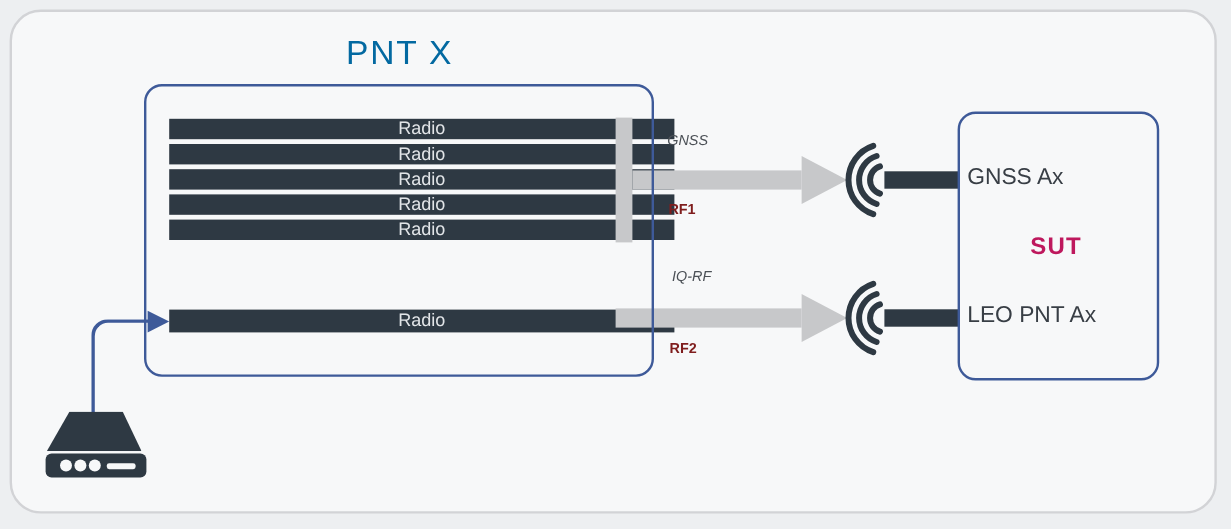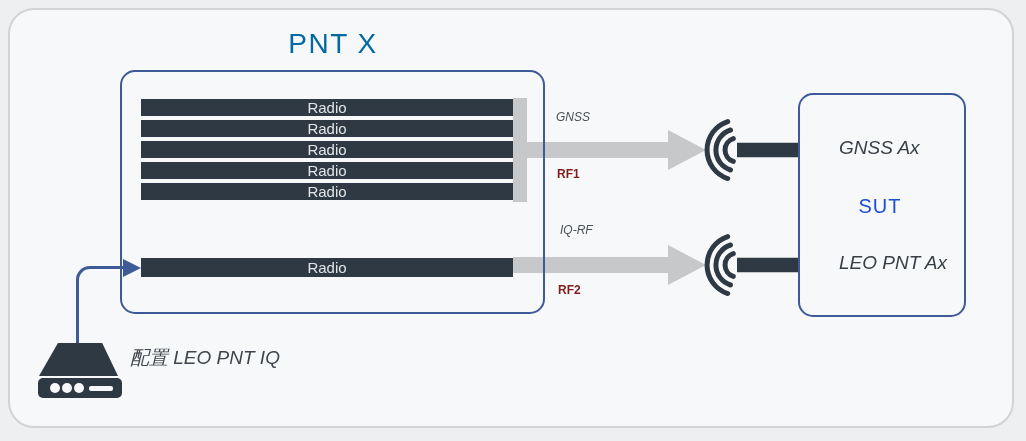--- a/index.html
+++ b/index.html
@@ -20,40 +20,40 @@
     font-size:28px;letter-spacing:1.5px;color:#0369a1;z-index:3;
   }
   
   .blue-box{
     border:2.5px solid #3e5a99;border-radius:15px;background:transparent;z-index:2;
   }
   .pntx-box{left:120px;top:70px;width:421px;height:240px;}
   .sut-box{left:798px;top:93px;width:164px;height:220px;}
   
   .radio-bar{
-    left:141px;width:372px;height:17px;background:#2e3943;
+    left:141px;width:421px;height:17px;background:#2e3943;
     color:#e2e5e8;font-size:15px;text-align:center;line-height:17px;z-index:1;
   }
   .radio-single{top:258px;height:19px;line-height:19px;}
   
   .combiner{left:513px;top:98px;width:14px;height:104px;background:#c7c8ca;z-index:1;}
   .arrow-body{height:16px;background:#c7c8ca;z-index:1;}
   .arrow-head{
     width:0;height:0;z-index:1;
     border-top:20px solid transparent;border-bottom:20px solid transparent;
     border-left:38px solid #c7c8ca;
   }
   
   .sig-name{font-size:12px;font-style:italic;color:#4b5056;z-index:3;}
   .sig-port{font-size:12px;font-weight:bold;color:#7f1d1d;z-index:3;}
   
-  .sut-ax{font-size:19px;font-style:italic;color:#383e45;z-index:3;margin-left:33px;}
+  .sut-ax{font-size:19px;color:#383e45;z-index:3;}
   .sut-title{
     left:798px;top:195px;width:164px;text-align:center;
-    font-size:20px;font-weight:normal;letter-spacing:1px;color:#1d4ed8;z-index:3;
+    font-size:20px;font-weight:bold;letter-spacing:1px;color:#be185d;z-index:3;
   }
   
   .antenna{z-index:1;}
   
   .connector{
     left:76px;top:266px;width:47px;height:78px;z-index:3;
     border-left:3.5px solid #3e5a99;border-top:3.5px solid #3e5a99;
     border-top-left-radius:14px;
   }
   .connector-head{
@@ -127,14 +127,13 @@
 
 <div class="abs disk-top"></div>
 <div class="abs disk-base">
   <span class="disk-dot" style="left:12px;"></span>
   <span class="disk-dot" style="left:24px;"></span>
   <span class="disk-dot" style="left:36px;"></span>
   <span class="disk-dash"></span>
 </div>
 
 <div class="abs disk-caption">
-  <div>配置 LEO PNT IQ</div>
 </div>
 
 </body></html>

